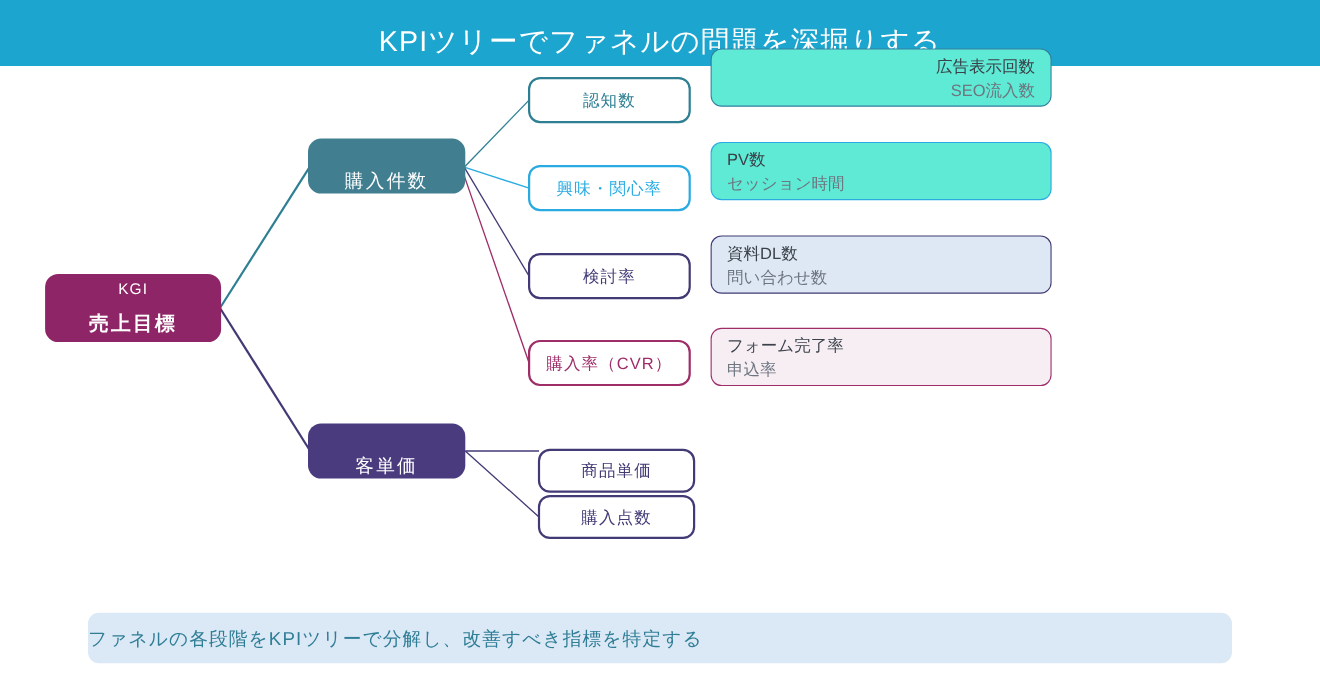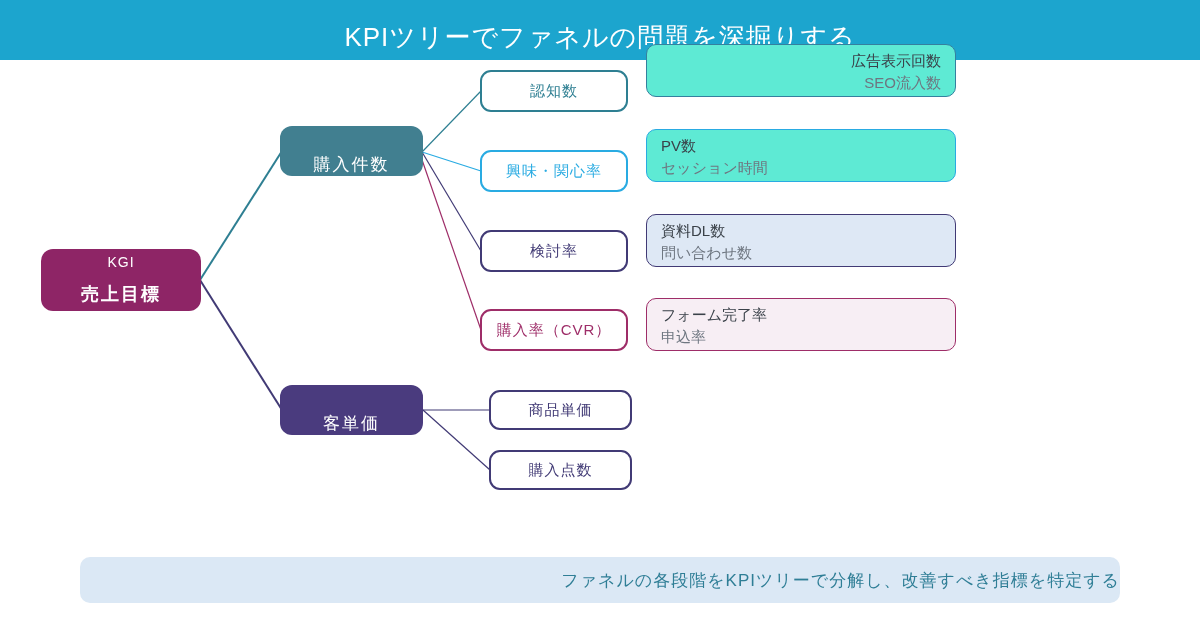--- a/index.html
+++ b/index.html
@@ -82,21 +82,21 @@
     align-items: center;
     justify-content: center;
     font-size: 15px;
     letter-spacing: 1px;
     z-index: 3;
   }
   .kpi-awareness   { left: 480px; top: 70px;  border-color: #2E7F92; color: #2E7F92; }
   .kpi-interest    { left: 480px; top: 150px; border-color: #29ABE2; color: #29ABE2; }
   .kpi-consider    { left: 480px; top: 230px; border-color: #413A75; color: #413A75; }
   .kpi-cvr         { left: 480px; top: 309px; border-color: #9E2D68; color: #9E2D68; }
-  .kpi-item-price  { left: 489px; top: 390px; width: 143px; height: 40px; border-color: #413A75; color: #413A75; }
+  .kpi-item-price  { left: 489px; top: 408px; width: 143px; height: 40px; border-color: #413A75; color: #413A75; }
   .kpi-item-count  { left: 489px; top: 450px; width: 143px; height: 40px; border-color: #413A75; color: #413A75; }
 
   
   .card {
     position: absolute;
     left: 646px;
     width: 310px; height: 53px;
     border: 1.5px solid;
     border-radius: 10px;
     padding: 4px 14px;
@@ -111,21 +111,21 @@
 
   
   .note {
     position: absolute;
     left: 80px; top: 557px;
     width: 1040px; height: 46px;
     background: #DBE8F5;
     border-radius: 10px;
     display: flex;
     align-items: center;
-    justify-content: flex-end;
+    justify-content: flex-start;
     z-index: 3;
   }
   .note .note-text {
     color: #2F7E96;
     font-size: 17px;
     letter-spacing: 1px;
   }
 </style>
 </head>
 <body>

